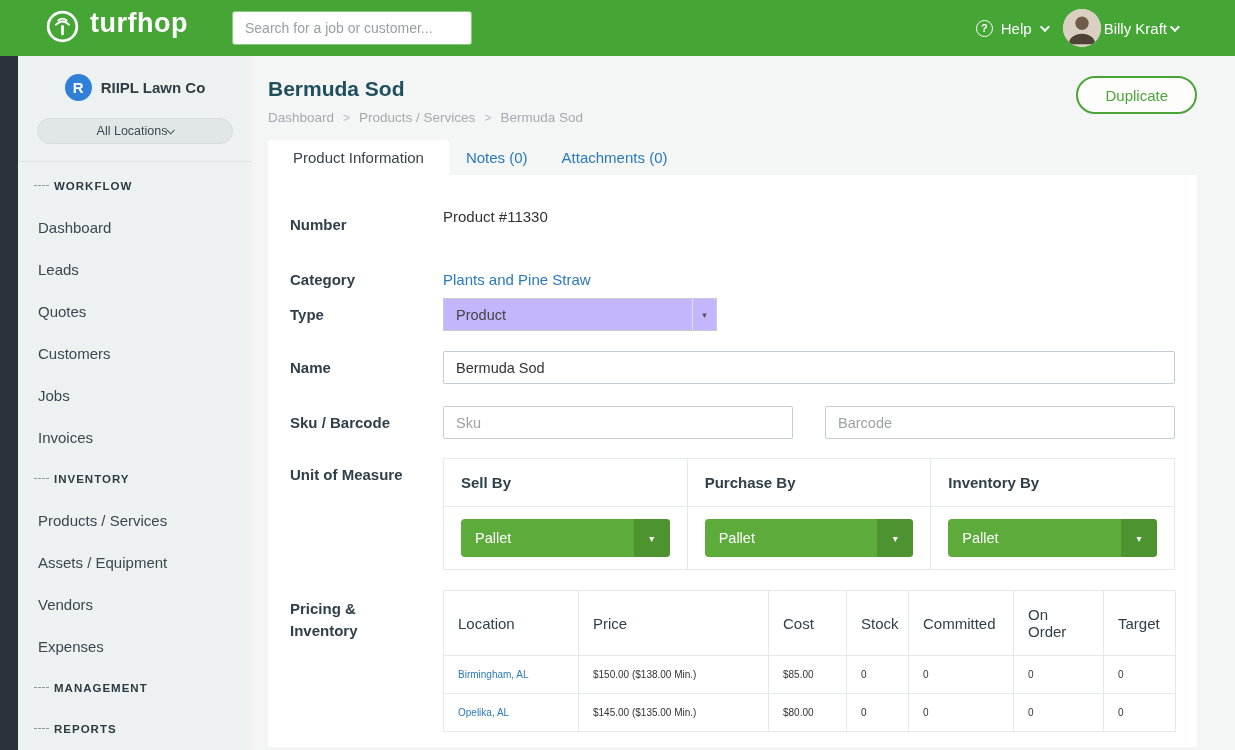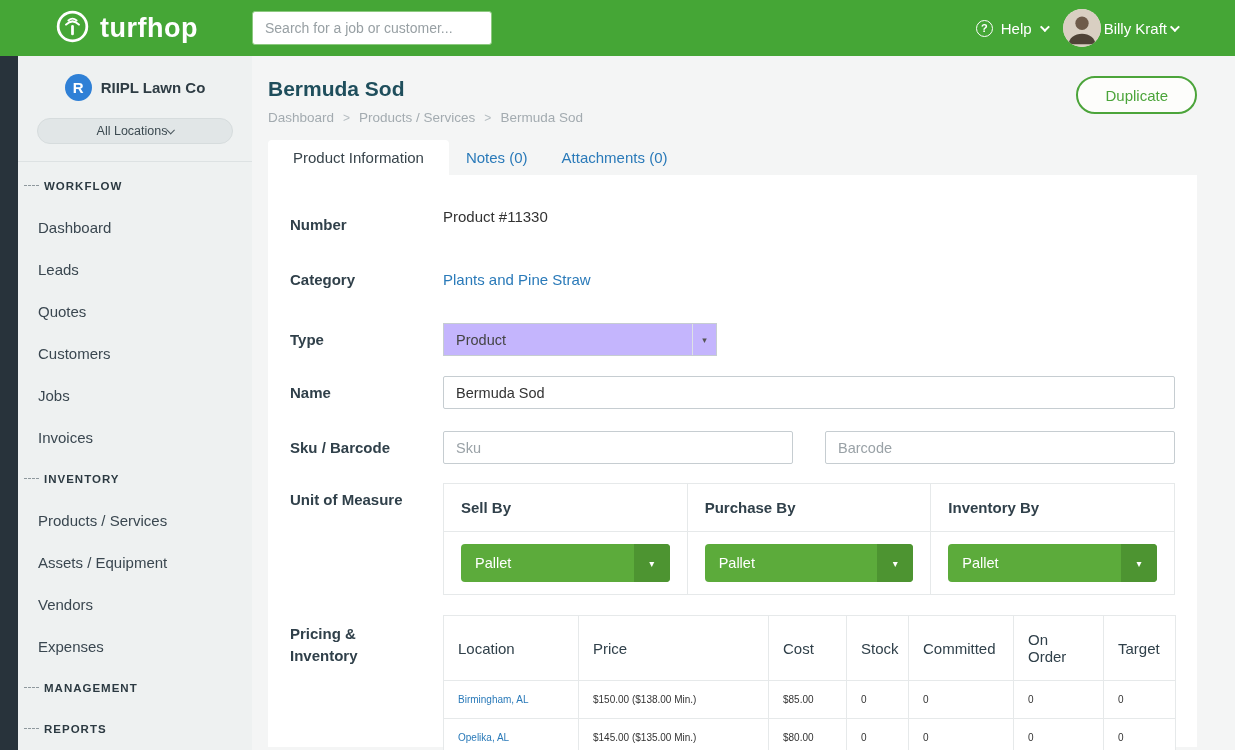--- a/index.html
+++ b/index.html
@@ -2,21 +2,21 @@
 <html><head>
 <meta charset="utf-8">
 <style>
   *{margin:0;padding:0;box-sizing:border-box}
   html,body{width:1235px;height:750px;overflow:hidden}
   body{font-family:"Liberation Sans","DejaVu Sans",sans-serif;background:#f4f5f5;color:#333}
   .app{width:1235px;height:750px;display:flex;flex-direction:column}
 
   
   .topbar{flex:0 0 56px;height:56px;background:#45a636;display:flex;align-items:center}
-  .logo-wrap{width:252px;display:flex;align-items:center;justify-content:center;gap:9px;cursor:pointer}
+  .logo-wrap{width:232px;display:flex;align-items:flex-start;justify-content:center;gap:9px;cursor:pointer}
   .logo-text{color:#fff;font-size:27px;font-weight:bold;letter-spacing:.5px}
   .search-input{width:240px;height:34px;border:1px solid #8cc97f;border-radius:3px;padding:0 12px;
     font-size:14px;color:#444;outline:none;background:#fff}
   .search-input::placeholder{color:#98a0a4}
   .topbar-right{margin-left:auto;display:flex;align-items:center;gap:16px;padding-right:58px;color:#fff}
   .help{display:flex;align-items:center;gap:8px;font-size:15px;cursor:pointer}
   .help-icon{width:17px;height:17px;border:1.5px solid #fff;border-radius:50%;display:flex;
     align-items:center;justify-content:center;font-size:11px;font-weight:bold}
   .chev{width:7px;height:7px;border-right:2px solid #fff;border-bottom:2px solid #fff;
     transform:rotate(45deg) translateY(-2px);display:inline-block}
@@ -35,21 +35,21 @@
   .r-badge{width:27px;height:27px;border-radius:50%;background:#2f80d6;color:#fff;font-weight:bold;
     font-size:15px;display:flex;align-items:center;justify-content:center}
   .company-name{font-size:15px;font-weight:bold;color:#2e3c44}
   .loc-pill{height:26px;border-radius:13px;background:#e1e6e7;border:1px solid #d6dcdd;display:flex;
     align-items:center;justify-content:center;font-size:12.5px;color:#3c4a51;width:196px;
     margin:0 auto 17px;cursor:pointer}
   .loc-chev{width:6px;height:6px;border-right:1.5px solid #4a575e;border-bottom:1.5px solid #4a575e;
     transform:rotate(45deg) translateY(-1px)}
   .side-divider{border-top:1px solid #dde2e3}
   .nav{padding-top:3px}
-  .nav-sec{height:41px;display:flex;align-items:center;gap:5px;padding-left:6px;font-size:11.5px;
+  .nav-sec{height:41px;display:flex;align-items:center;gap:5px;padding-left:16px;font-size:11.5px;
     font-weight:bold;letter-spacing:1px;color:#2c3a42}
   .dash{width:15px;border-top:1px dashed #8e989d}
   .nav-item{height:42px;display:flex;align-items:center;padding-left:20px;font-size:15px;
     color:#3a4750;cursor:pointer}
 
   
   .main{flex:1;background:#f4f5f5;padding:20px 38px 0 16px;overflow:hidden}
   .main-head{display:flex;align-items:flex-start;justify-content:space-between}
   .page-title{font-size:21px;font-weight:bold;color:#1f4e5c;margin-top:1px}
   .breadcrumb{margin-top:9px;font-size:13.5px;color:#a3abb0;display:flex;gap:9px;align-items:center}
@@ -86,21 +86,21 @@
   .gbtn{height:38px;background:#5cab3b;border-radius:4px;display:flex;align-items:center;color:#fff;
     font-size:14.5px;cursor:pointer;overflow:hidden}
   .gbtn .gtext{flex:1;padding-left:14px}
   .gbtn .gchev{width:36px;height:100%;background:#4d9431;display:flex;align-items:center;
     justify-content:center;font-size:10px;color:#fff}
 
   .ptable th{font-size:15px;font-weight:normal;color:#30404a;text-align:left;padding:15px 14px;border:1px solid #e6e9ea}
   .ptable td{font-size:10px;color:#333;padding:13px 14px;border:1px solid #e6e9ea;white-space:nowrap;overflow:hidden}
   .loc-link{color:#2a7ab9;cursor:pointer}
 
-  .mb30{margin-bottom:30px}.mb23{margin-bottom:34px}.mb20{margin-bottom:20px}
+  .mb30{margin-bottom:30px}.mb23{margin-bottom:9px}.mb20{margin-bottom:20px}
   .mb22{margin-bottom:22px}.mb19{margin-bottom:19px}
 </style>
 </head>
 <body>
 
 <div class="app">
 
   <header class="topbar">
     <div class="logo-wrap">
       <span>

